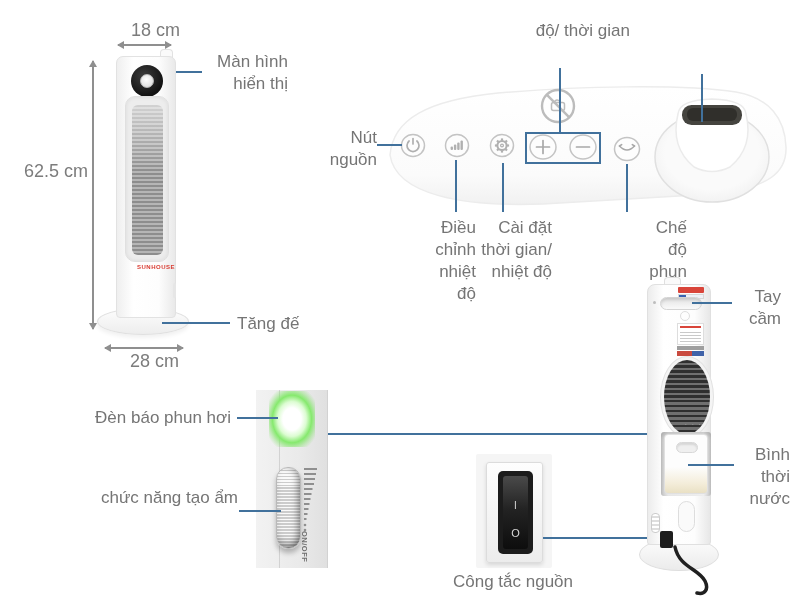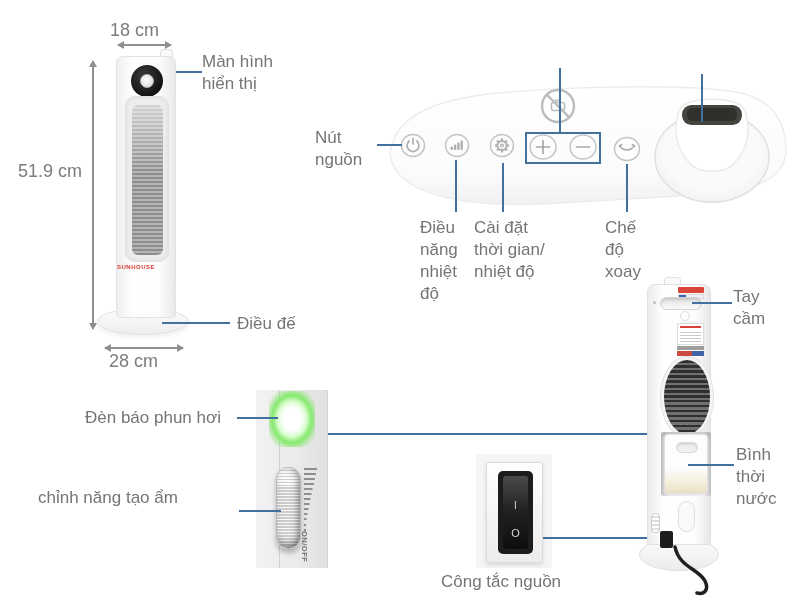--- a/index.html
+++ b/index.html
@@ -6,40 +6,40 @@
     --txt:#757575;
     --blue:#41719c;
     --dim:#8f8f8f;
   }
   *{margin:0;padding:0;box-sizing:border-box}
   html,body{width:800px;height:600px}
   body{background:#ffffff;font-family:"Liberation Sans",sans-serif;position:relative;overflow:hidden}
   .abs{position:absolute}
   .lbl{font-size:17px;line-height:22px;color:var(--txt)}
   .lbl span{display:block}
-  .center{text-align:left}
-  .right{text-align:left}
+  .center{text-align:right}
+  .right{text-align:right}
   .dimtxt{font-size:18px;color:#7c7c7c}
   .bl{position:absolute;height:2px;background:var(--blue)}
   .blv{position:absolute;width:2px;background:var(--blue)}
   .bluebox{position:absolute;border:2px solid var(--blue);background:transparent}
   .harrow{position:absolute;height:2px;background:var(--dim)}
   .harrow::before{content:"";position:absolute;left:-1px;top:-3px;border-top:4px solid transparent;border-bottom:4px solid transparent;border-right:7px solid var(--dim)}
   .harrow::after{content:"";position:absolute;right:-1px;top:-3px;border-top:4px solid transparent;border-bottom:4px solid transparent;border-left:7px solid var(--dim)}
   .varrow{position:absolute;width:2px;background:var(--dim)}
   .varrow::before{content:"";position:absolute;top:-1px;left:-3px;border-left:4px solid transparent;border-right:4px solid transparent;border-bottom:7px solid var(--dim)}
   .varrow::after{content:"";position:absolute;bottom:-1px;left:-3px;border-left:4px solid transparent;border-right:4px solid transparent;border-top:7px solid var(--dim)}
 </style>
 </head>
 <body>
 
 <div class="abs dimtxt center" style="left:110px;top:20px;width:70px">18 cm</div>
 <div class="harrow" style="left:118px;top:44px;width:53px"></div>
 
-<div class="abs dimtxt center" style="left:18px;top:161px;width:70px">51.9 cm</div>
+<div class="abs dimtxt center" style="left:18px;top:161px;width:70px">62.5 cm</div>
 <div class="varrow" style="left:92px;top:61px;height:268px"></div>
 
 <div class="abs dimtxt center" style="left:109px;top:351px;width:70px">28 cm</div>
 <div class="harrow" style="left:105px;top:347px;width:78px"></div>
 
 <div class="abs" style="left:97px;top:308px;width:92px;height:27px;border-radius:50%;background:linear-gradient(180deg,#fdfdfd,#ededed);border:1px solid #e0e0e0;box-shadow:0 3px 4px rgba(0,0,0,.06)"></div>
 
 <div class="abs" style="left:160px;top:49px;width:13px;height:9px;background:#fafafa;border:1px solid #e2e2e2;border-bottom:none;border-radius:4px 4px 0 0"></div>
 
 <div class="abs" style="left:116px;top:56px;width:60px;height:262px;background:linear-gradient(90deg,#efefef,#ffffff 28%,#fdfdfd 72%,#e9e9e9);border:1px solid #e2e2e2;border-radius:7px 7px 4px 4px;z-index:2">
@@ -56,21 +56,21 @@
 
   <div class="abs" style="left:56px;top:226px;width:3px;height:15px;background:#e6e6e6;border-radius:2px"></div>
 </div>
 
 <div class="abs lbl center" style="left:202px;top:51px;width:86px">
   <span>Màn hình</span>
   <span>hiển thị</span>
 </div>
 <div class="bl" style="left:148px;top:71px;width:54px"></div>
 
-<div class="abs lbl" style="left:237px;top:313px;width:90px">Điều đế</div>
+<div class="abs lbl" style="left:237px;top:313px;width:90px">Tăng đế</div>
 <div class="bl" style="left:162px;top:322px;width:68px"></div>
 
 <svg class="abs" style="left:388px;top:83px" width="402" height="126" viewBox="0 0 402 126">
   <defs>
     <linearGradient id="panelGrad" x1="0" y1="0" x2="0" y2="1">
       <stop offset="0" stop-color="#ffffff"></stop>
       <stop offset="0.75" stop-color="#fbfbfb"></stop>
       <stop offset="1" stop-color="#f1f1f1"></stop>
     </linearGradient>
     <radialGradient id="recessGrad" cx="0.5" cy="0.45" r="0.75">
@@ -154,42 +154,43 @@
 
 <div class="bluebox" style="left:525px;top:132px;width:76px;height:32px"></div>
 <div class="blv" style="left:559px;top:68px;height:64px"></div>
 <div class="blv" style="left:701px;top:74px;height:48px"></div>
 <div class="bl" style="left:377px;top:144px;width:25px"></div>
 <div class="blv" style="left:455px;top:160px;height:52px"></div>
 <div class="blv" style="left:502px;top:163px;height:49px"></div>
 <div class="blv" style="left:626px;top:164px;height:48px"></div>
 
 <div class="abs lbl center" style="left:490px;top:20px;width:140px">
+  <span>độ/ thời gian</span>
 </div>
 <div class="abs lbl center" style="left:652px;top:20px;width:96px">
 </div>
 <div class="abs lbl center" style="left:315px;top:127px;width:62px">
   <span>Nút</span>
   <span>nguồn</span>
 </div>
 <div class="abs lbl center" style="left:420px;top:217px;width:56px">
   <span>Điều</span>
-  <span>năng</span>
+  <span>chỉnh</span>
   <span>nhiệt</span>
   <span>độ</span>
 </div>
 <div class="abs lbl center" style="left:474px;top:217px;width:78px">
   <span>Cài đặt</span>
   <span>thời gian/</span>
   <span>nhiệt độ</span>
 </div>
-<div class="abs lbl center" style="left:605px;top:217px;width:46px">
+<div class="abs lbl center" style="left:641px;top:217px;width:46px">
   <span>Chế</span>
   <span>độ</span>
-  <span>xoay</span>
+  <span>phun</span>
 </div>
 
 <div class="abs" style="left:256px;top:390px;width:72px;height:178px;background:linear-gradient(90deg,#f2f2f2,#eaeaea 60%,#e0e0e0);border-right:1px solid #d2d2d2;overflow:hidden">
   <div class="abs" style="left:23px;top:0;width:1px;height:178px;background:#c6c6c6;opacity:.7"></div>
 
   <div class="abs" style="left:13px;top:1px;width:46px;height:56px;background:radial-gradient(ellipse at 50% 50%,#ffffff 28%,#dcfcd2 44%,#86e96e 60%,rgba(118,226,90,.35) 74%,rgba(118,226,90,0) 86%)"></div>
 
   <div class="abs" style="left:20px;top:77px;width:25px;height:82px;border-radius:12px;border:1px solid #b9b9b9;background:repeating-linear-gradient(180deg,#fafafa 0 1.5px,#cccccc 1.5px 3px);box-shadow:inset -5px 0 6px -2px rgba(0,0,0,.3),inset 0 -7px 8px -4px rgba(0,0,0,.4),0 4px 5px rgba(0,0,0,.25)"></div>
 
   <svg class="abs" style="left:46px;top:76px" width="18" height="70">
@@ -209,21 +210,21 @@
     <circle cx="3" cy="59" r="1.3" fill="#8f8f8f"></circle>
     <circle cx="3" cy="64" r="1.3" fill="#8f8f8f"></circle>
   </svg>
   <div class="abs" style="left:44px;top:141px;writing-mode:vertical-rl;font-size:7.5px;font-weight:600;color:#6e6e6e;letter-spacing:.5px">ON/OFF</div>
 </div>
 
 <div class="abs lbl right" style="left:85px;top:407px;width:146px">Đèn báo phun hơi</div>
 <div class="bl" style="left:237px;top:417px;width:41px"></div>
 
 <div class="abs lbl center" style="left:38px;top:487px;width:200px">
-  <span>chỉnh năng tạo ẩm</span>
+  <span>chức năng tạo ẩm</span>
 </div>
 <div class="bl" style="left:239px;top:510px;width:42px"></div>
 
 <div class="bl" style="left:328px;top:433px;width:333px"></div>
 <div class="blv" style="left:659px;top:433px;height:80px"></div>
 <div class="bluebox" style="left:652px;top:511px;width:15px;height:27px"></div>
 
 <div class="abs" style="left:476px;top:454px;width:76px;height:114px;background:#f5f5f5;border-radius:2px">
   <div class="abs" style="left:10px;top:8px;width:57px;height:101px;background:linear-gradient(180deg,#fefefe,#ececec);border:1px solid #dcdcdc;border-radius:3px;box-shadow:0 2px 4px rgba(0,0,0,.12)">
     <div class="abs" style="left:11px;top:8px;width:35px;height:83px;background:#1c1c1c;border-radius:5px">

